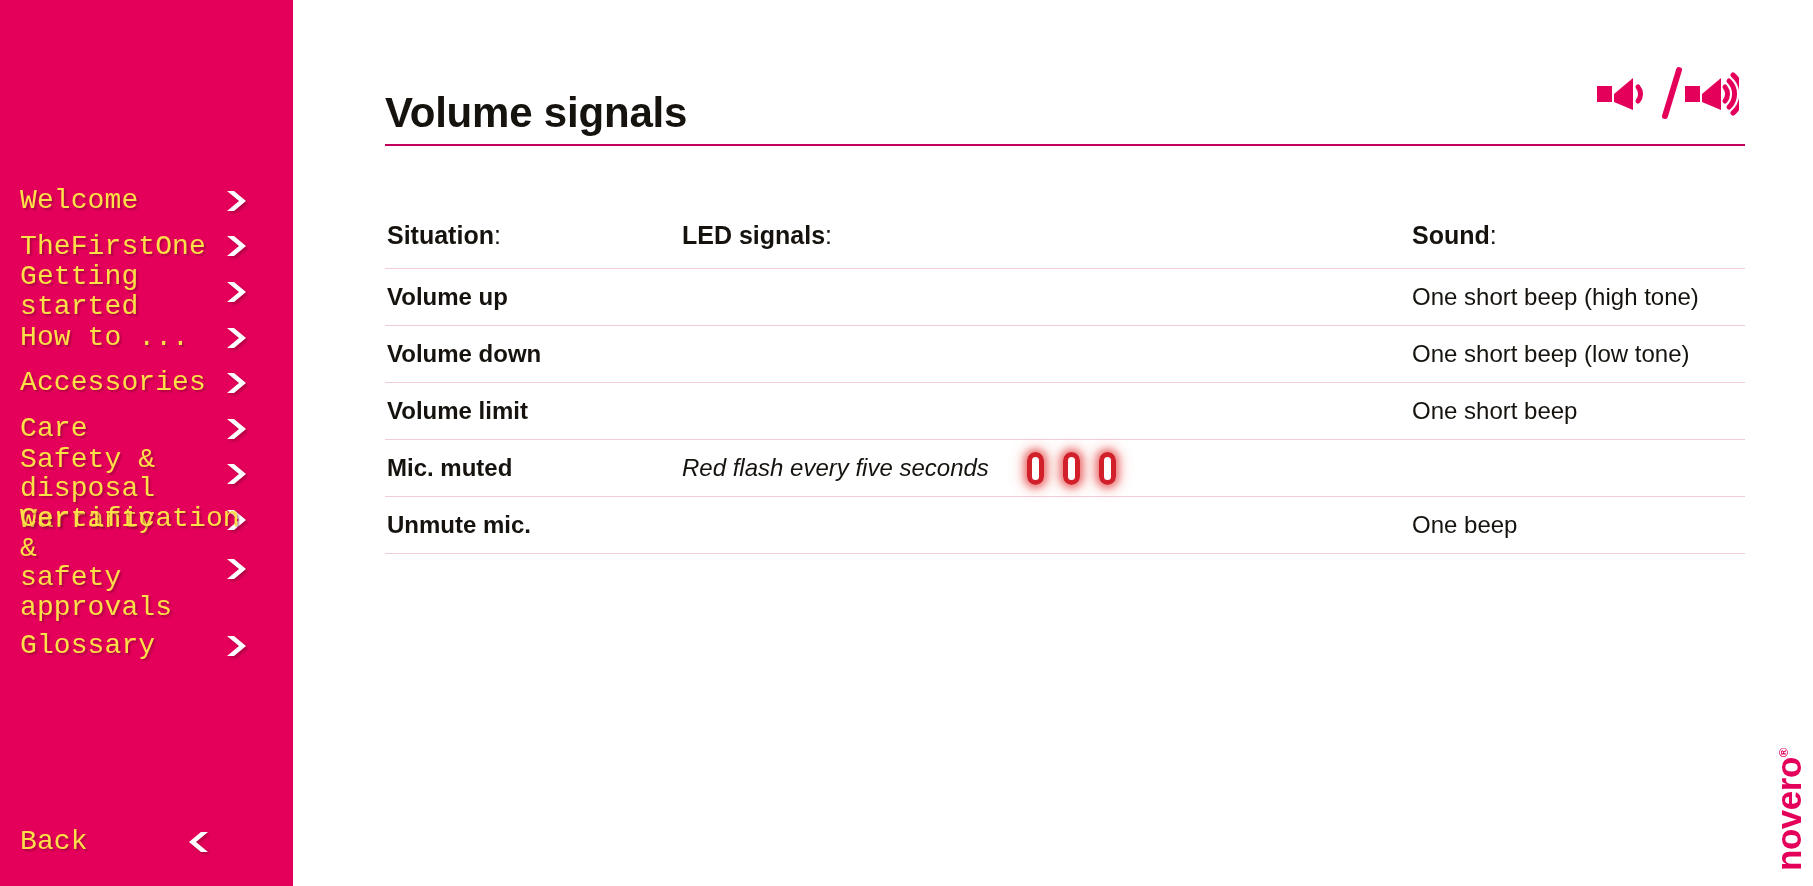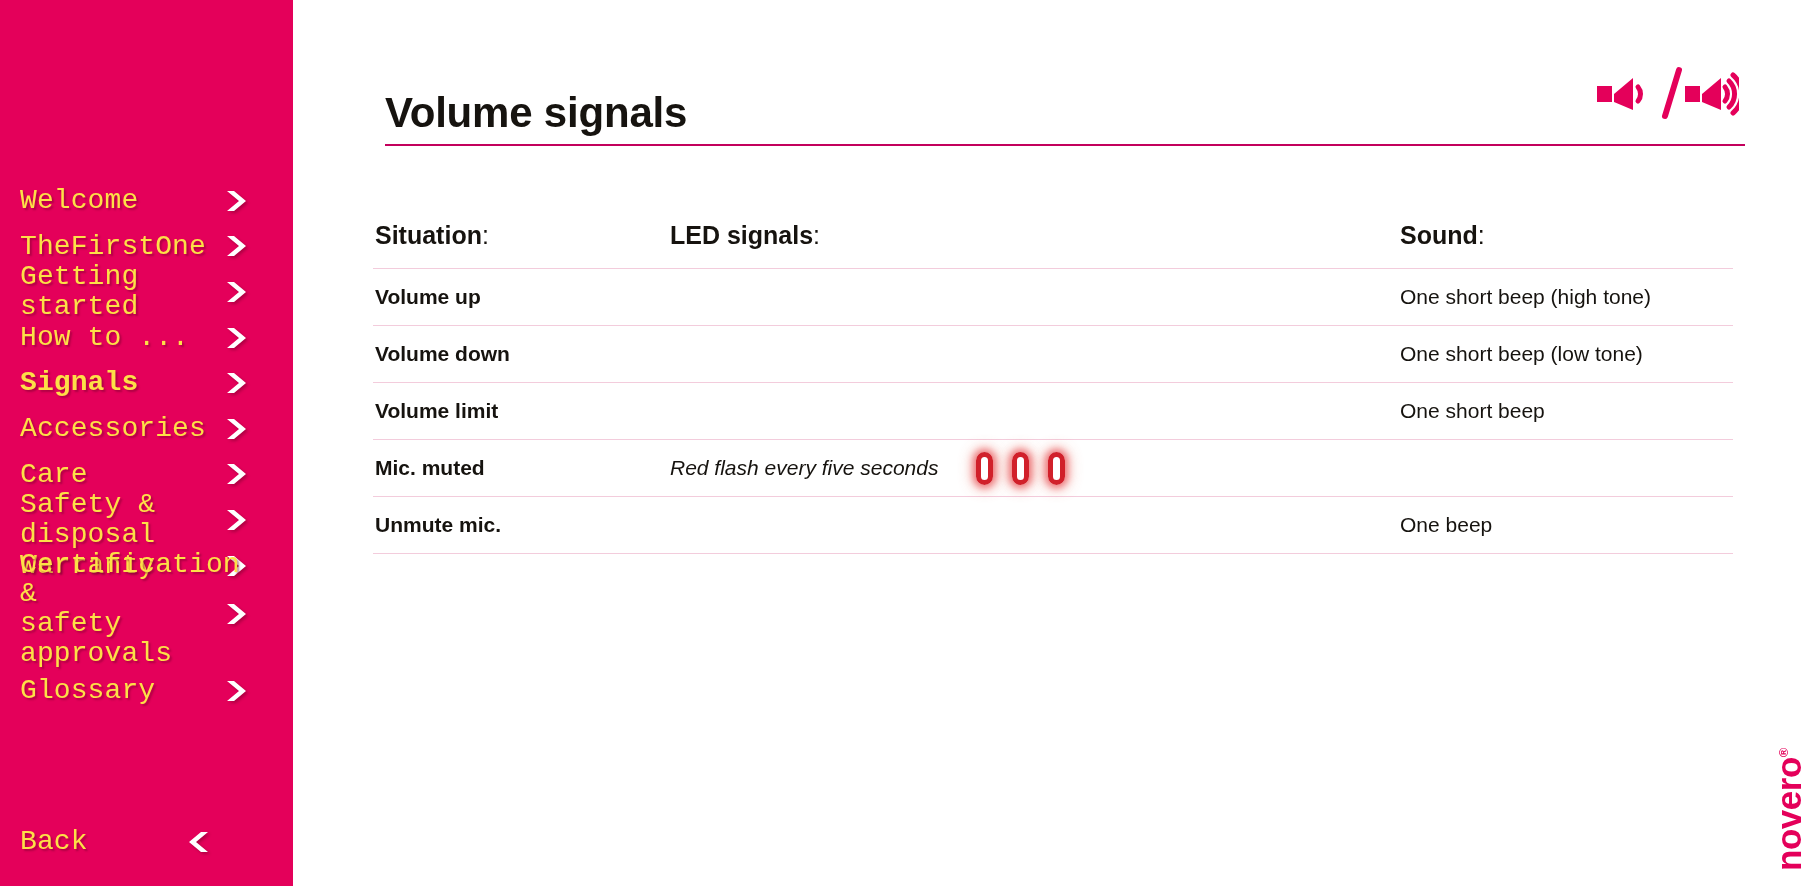--- a/index.html
+++ b/index.html
@@ -131,37 +131,37 @@
     right: 6px;
     bottom: 22px;
     width: 146px;
     height: 60px;
   }
   #header-icon svg { display: block; }
 
   
   #signal-table {
     position: absolute;
-    left: 80px;
+    left: 92px;
     top: 212px;
     width: 1360px;
     border-collapse: collapse;
     table-layout: fixed;
   }
   #signal-table col.c-situation { width: 295px; }
   #signal-table col.c-led { width: 730px; }
   #signal-table col.c-sound { width: 335px; }
 
   #signal-table th,
   #signal-table td {
     text-align: left;
     vertical-align: middle;
     padding: 0 0 0 2px;
     border-bottom: 1.4px solid #f3ccdc;
-    font-size: 21px;
+    font-size: 24px;
     color: #16130f;
     font-weight: 400;
   }
   #signal-table thead th {
     height: 46px;
     padding-bottom: 10px;
     font-weight: 700;
     font-size: 25px;
   }
   #signal-table tbody td {
@@ -260,28 +260,20 @@
 
     <div class="nav-item">
       <span class="nav-label">How to ...</span>
       <span class="chev">
         <svg viewBox="0 0 26 24" width="26" height="24">
             <path d="M2 2 L14 12 L2 22 L9 22 L21 12 L9 2 Z" fill="#ffffff"></path>
           </svg>
       </span>
     </div>
 
-    <div class="nav-item active">
-      <span class="nav-label">Signals</span>
-      <span class="chev">
-        <svg viewBox="0 0 26 24" width="26" height="24">
-            <path d="M2 2 L14 12 L2 22 L9 22 L21 12 L9 2 Z" fill="#ffffff"></path>
-          </svg>
-      </span>
-    </div>
 
     <div class="nav-item">
       <span class="nav-label">Accessories</span>
       <span class="chev">
         <svg viewBox="0 0 26 24" width="26" height="24">
             <path d="M2 2 L14 12 L2 22 L9 22 L21 12 L9 2 Z" fill="#ffffff"></path>
           </svg>
       </span>
     </div>
 

